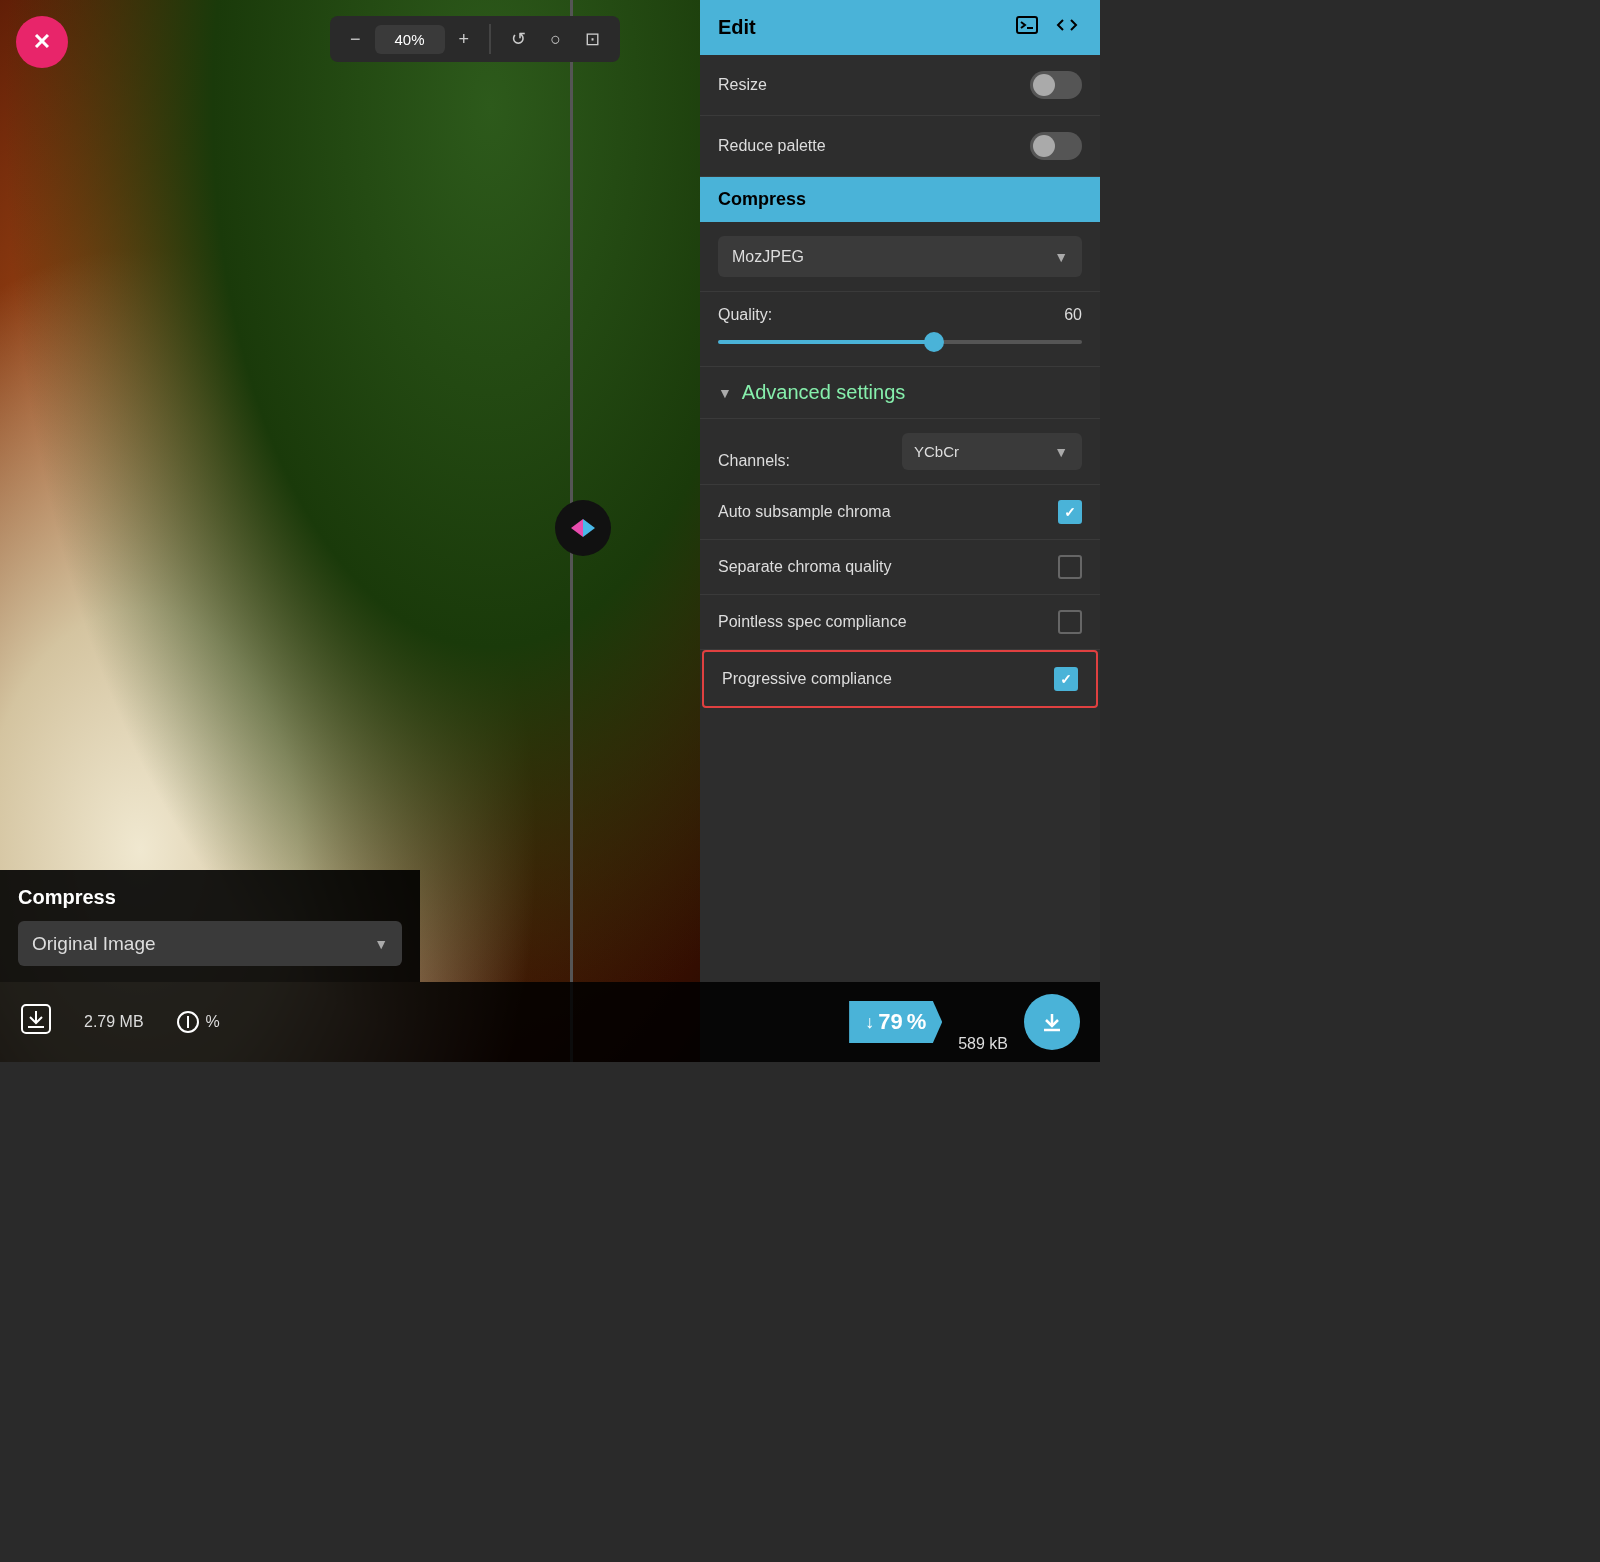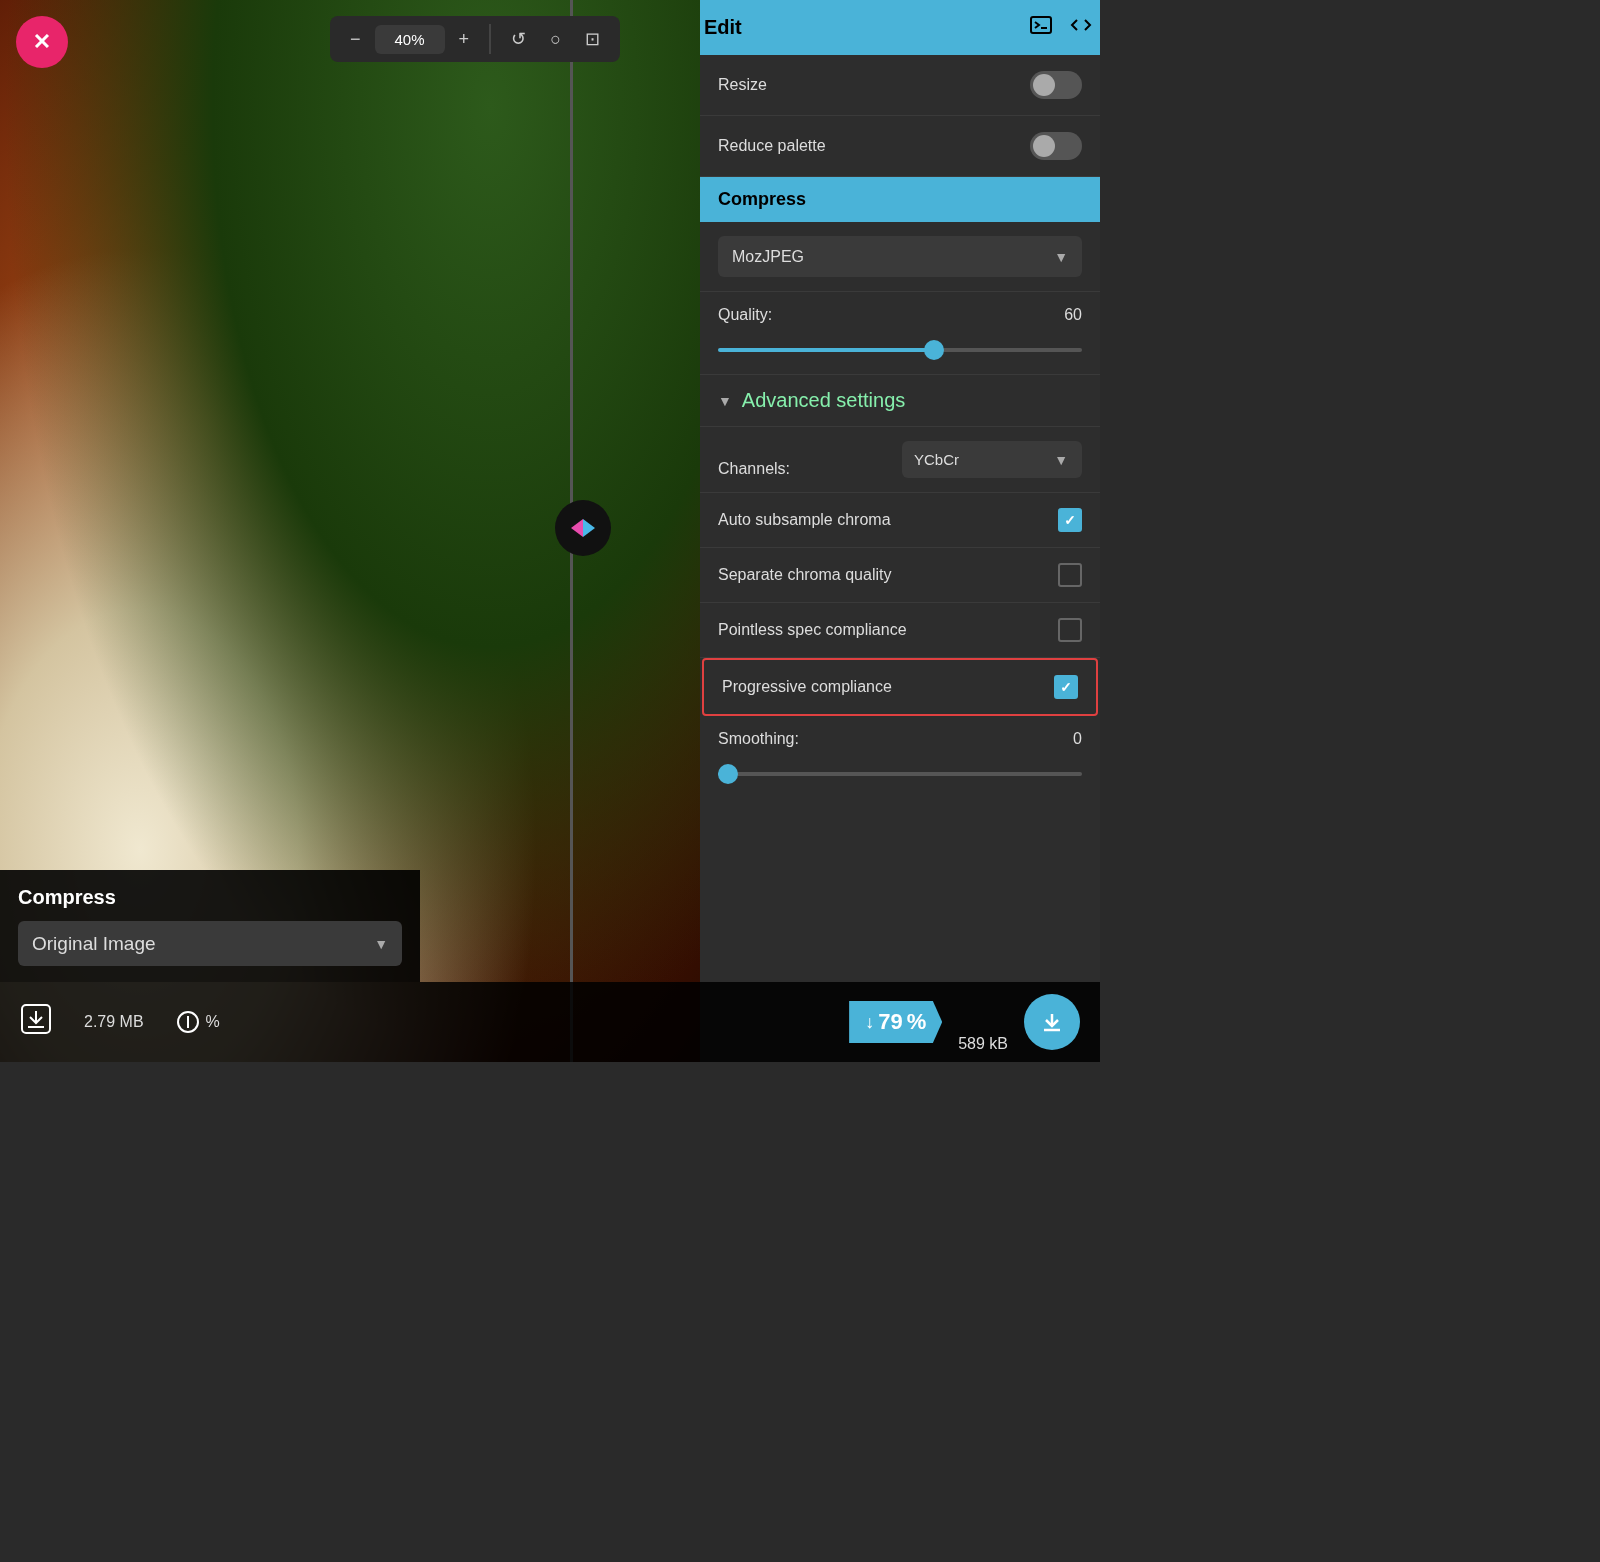--- a/index.html
+++ b/index.html
@@ -153,21 +153,21 @@
       height: 1062px;
       background: #2d2d2d;
       display: flex;
       flex-direction: column;
       z-index: 5;
     }
 
     
     .edit-header {
       background: #4ab3d8;
-      padding: 14px 4px;
+      padding: 14px 18px;
       display: flex;
       align-items: center;
       justify-content: space-between;
     }
     .edit-title {
       font-size: 20px;
       font-weight: bold;
       color: #000;
     }
     .edit-header-icons {
@@ -265,21 +265,21 @@
     }
 
     
     .quality-row {
       padding: 14px 18px 6px;
       border-bottom: 1px solid #3a3a3a;
     }
     .quality-header {
       display: flex;
       justify-content: space-between;
-      margin-bottom: 8px;
+      margin-bottom: 0;
     }
     .quality-label {
       font-size: 16px;
       color: #ddd;
     }
     .quality-value {
       font-size: 16px;
       color: #ddd;
     }
     .slider-container {
@@ -669,29 +669,20 @@
     <div class="checkbox-custom"></div>
   </div>
 
   <div class="checkbox-row highlighted">
     <span class="checkbox-label">Progressive compliance</span>
     <div class="checkbox-custom checked">
       <span class="checkbox-check">✓</span>
     </div>
   </div>
 
-  <div class="smoothing-row">
-    <div class="smoothing-header">
-      <span class="smoothing-label">Smoothing:</span>
-      <span class="smoothing-value">0</span>
-    </div>
-    <div class="slider-container">
-      <input type="range" class="slider slider-smoothing" min="0" max="100" value="0" style="">
-    </div>
-  </div>
 </div>
 
 <div class="compress-section">
   <div class="compress-title">Compress</div>
   <div class="compress-select-wrapper">
     <select>
       <option>Original Image</option>
       <option>Compressed</option>
     </select>
     <span class="select-arrow">▼</span>

